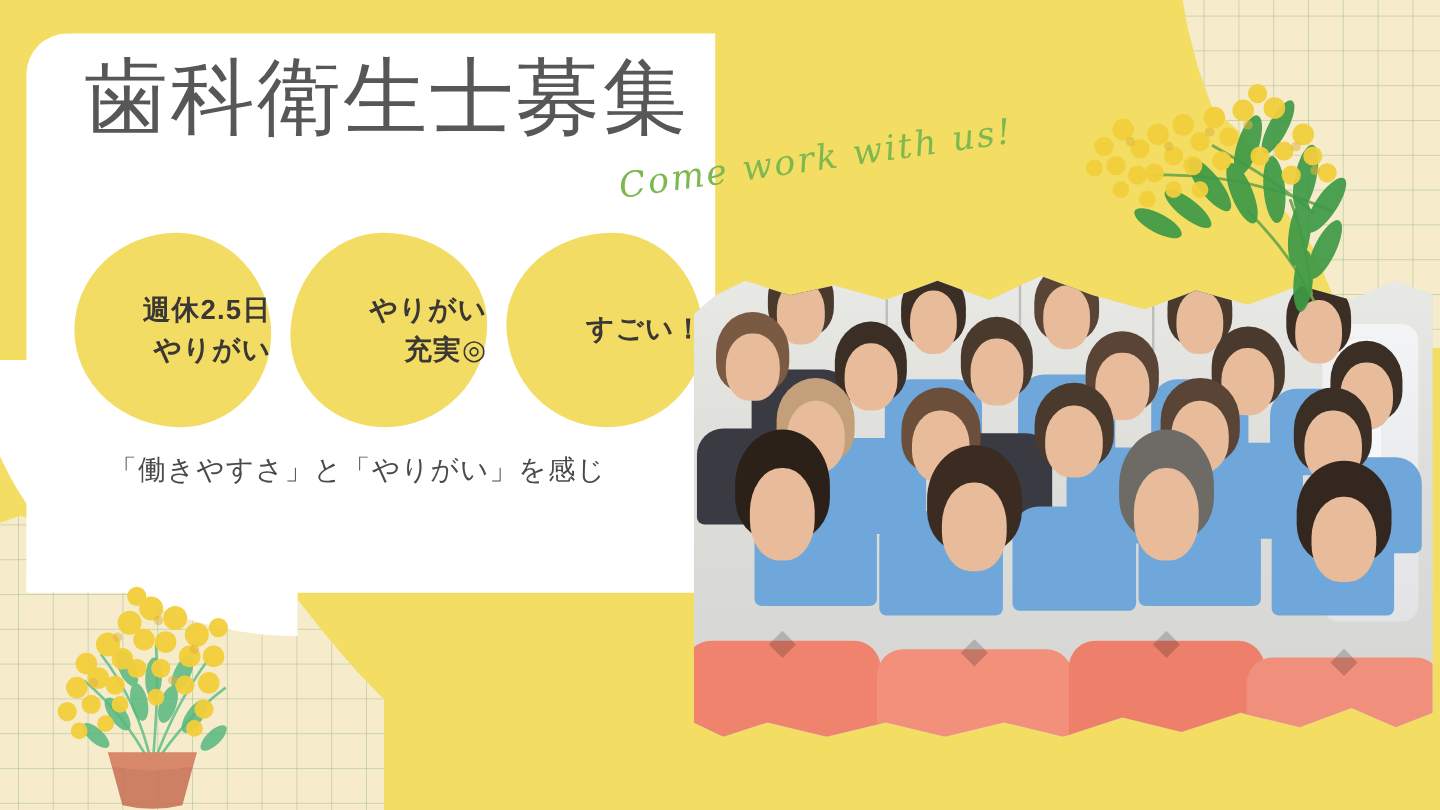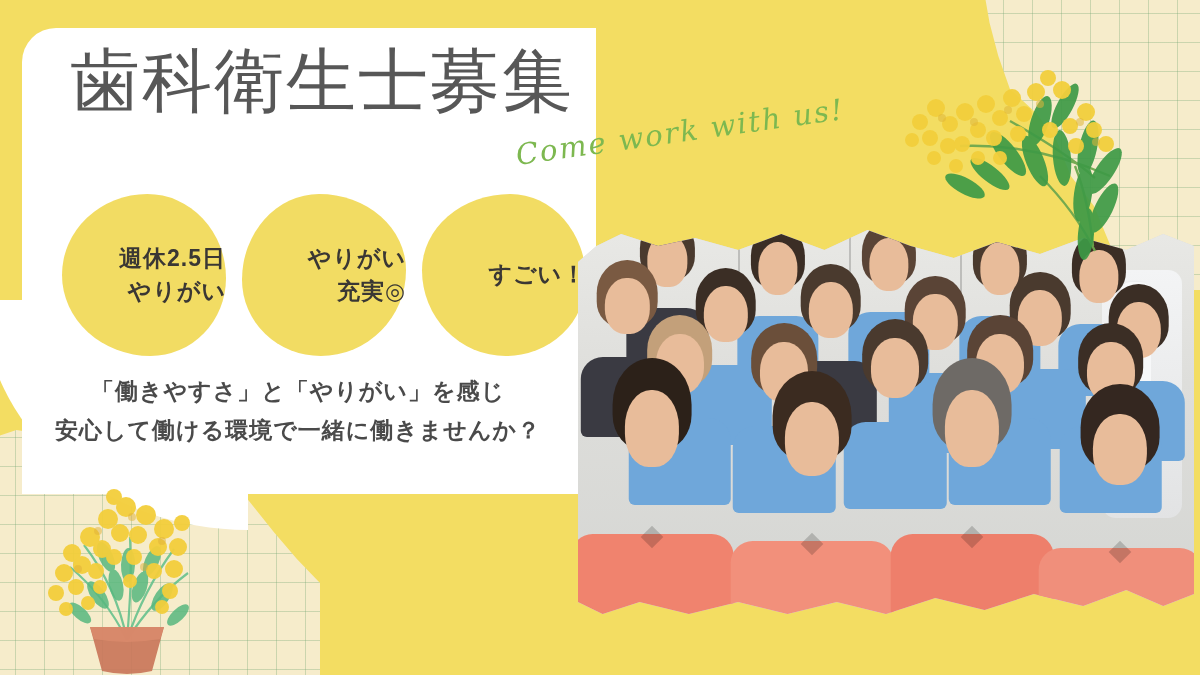--- a/index.html
+++ b/index.html
@@ -142,21 +142,20 @@
   .lead {
     position: absolute;
     left: 0;
     top: 372px;
     width: 596px;
     text-align: center;
     color: #4A4A4A;
     font-size: 23px;
     line-height: 1.7;
     letter-spacing: 1px;
-    font-weight: bold;
   }
   .lead span { display: block; white-space: nowrap; }
 
   
   .photo-wrap {
     position: absolute;
     left: 578px;
     top: 222px;
     width: 616px;
     height: 400px;
@@ -245,21 +244,20 @@
       <span>やりがい</span>
       <span>充実◎</span>
     </div>
     <div class="badge badge-c">
       <span>すごい！</span>
     </div>
   </div>
 
   <div class="lead">
     <span>「働きやすさ」と「やりがい」を感じ</span>
-    <span>安心して働ける環境で一緒に働きませんか？</span>
   </div>
 
   <div class="photo-wrap">
     <div class="photo">
       <div class="wall-seam" style="left:26%"></div>
       <div class="wall-seam" style="left:44%"></div>
       <div class="wall-seam" style="left:62%"></div>
       <div class="equip"></div>
       <div class="equip-arm"></div>
 

